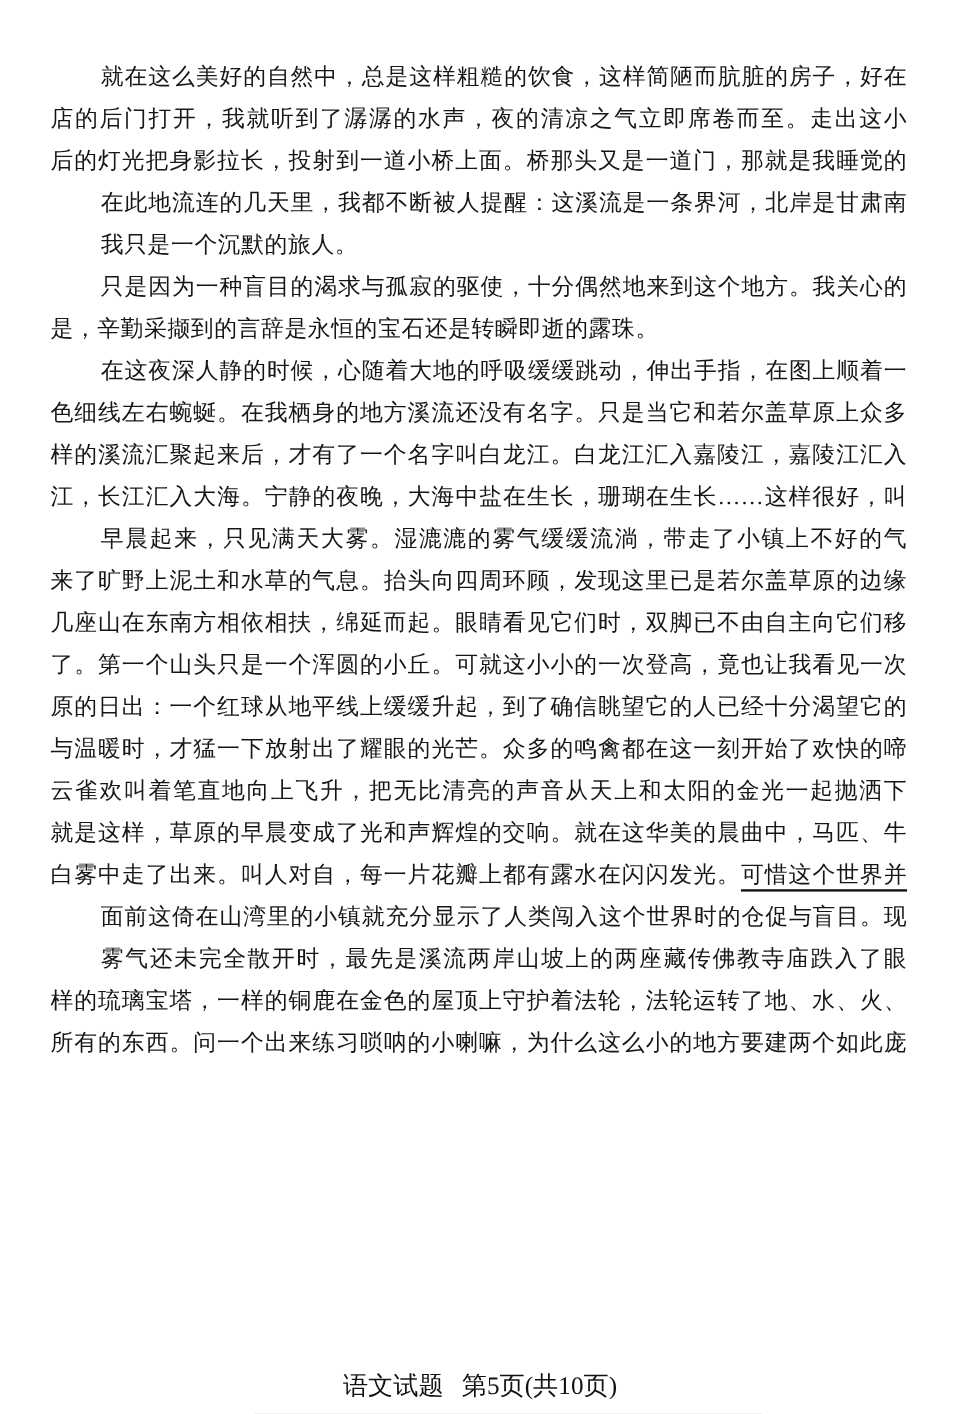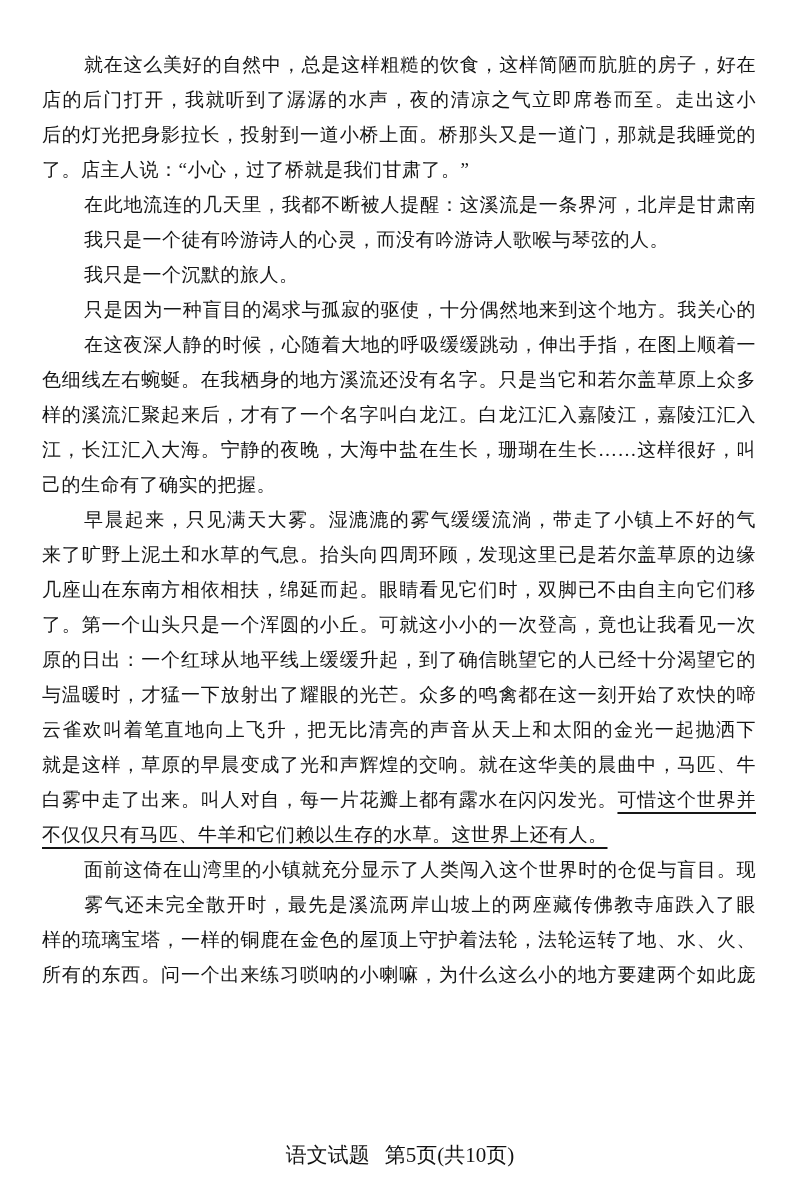--- a/index.html
+++ b/index.html
@@ -52,52 +52,47 @@
 </style>
 </head>
 <body>
 
 <div class="page">
   <div class="essay">
       <div class="paragraph">
         <div class="line indent fill"><span>就在这么美好的自然中，总是这样粗糙的饮食，这样简陋而肮脏的房子，好在小饭</span></div>
         <div class="line fill"><span>店的后门打开，我就听到了潺潺的水声，夜的清凉之气立即席卷而至。走出这小门，背</span></div>
         <div class="line fill"><span>后的灯光把身影拉长，投射到一道小桥上面。桥那头又是一道门，那就是我睡觉的地方</span></div>
-        <div class="line"><span>了。店主人说：“小心，过了桥就是我们甘肃了。”</span></div>
       </div>
       <div class="paragraph">
         <div class="line indent fill"><span>在此地流连的几天里，我都不断被人提醒：这溪流是一条界河，北岸是甘肃南面是</span></div>
-      </div>
-      <div class="paragraph">
-        <div class="line indent"><span>我只是一个徒有吟游诗人的心灵，而没有吟游诗人歌喉与琴弦的人。</span></div>
       </div>
       <div class="paragraph">
         <div class="line indent"><span>我只是一个沉默的旅人。</span></div>
       </div>
       <div class="paragraph">
         <div class="line indent fill"><span>只是因为一种盲目的渴求与孤寂的驱使，十分偶然地来到这个地方。我关心的只</span></div>
+        <div class="line"><span>是，辛勤采撷到的言辞是永恒的宝石还是转瞬即逝的露珠。</span></div>
       </div>
       <div class="paragraph">
         <div class="line indent fill"><span>在这夜深人静的时候，心随着大地的呼吸缓缓跳动，伸出手指，在图上顺着一条蓝</span></div>
         <div class="line fill"><span>色细线左右蜿蜒。在我栖身的地方溪流还没有名字。只是当它和若尔盖草原上众多同</span></div>
         <div class="line fill"><span>样的溪流汇聚起来后，才有了一个名字叫白龙江。白龙江汇入嘉陵江，嘉陵江汇入长</span></div>
         <div class="line fill"><span>江，长江汇入大海。宁静的夜晚，大海中盐在生长，珊瑚在生长……这样很好，叫人对自</span></div>
-        <div class="line"><span>己的生命有了确实的把握。</span></div>
       </div>
       <div class="paragraph">
         <div class="line indent fill"><span>早晨起来，只见满天大雾。湿漉漉的雾气缓缓流淌，带走了小镇上不好的气息，带</span></div>
         <div class="line fill"><span>来了旷野上泥土和水草的气息。抬头向四周环顾，发现这里已是若尔盖草原的边缘了。</span></div>
         <div class="line fill"><span>几座山在东南方相依相扶，绵延而起。眼睛看见它们时，双脚已不由自主向它们移动</span></div>
         <div class="line fill"><span>了。第一个山头只是一个浑圆的小丘。可就这小小的一次登高，竟也让我看见一次草</span></div>
         <div class="line fill"><span>原的日出：一个红球从地平线上缓缓升起，到了确信眺望它的人已经十分渴望它的光明</span></div>
         <div class="line fill"><span>与温暖时，才猛一下放射出了耀眼的光芒。众多的鸣禽都在这一刻开始了欢快的啼叫。</span></div>
         <div class="line fill"><span>云雀欢叫着笔直地向上飞升，把无比清亮的声音从天上和太阳的金光一起抛洒下来。</span></div>
         <div class="line fill"><span>就是这样，草原的早晨变成了光和声辉煌的交响。就在这华美的晨曲中，马匹、牛群从</span></div>
         <div class="line fill"><span>白雾中走了出来。叫人对自，每一片花瓣上都有露水在闪闪发光。</span><span class="u">可惜这个世界并</span></div>
-        <div class="line"><span class="u">不仅仅只有马匹、牛羊和它们赖以生存的水草。这世界上还有人。</span></div>
       </div>
       <div class="paragraph">
         <div class="line indent fill"><span>面前这倚在山湾里的小镇就充分显示了人类闯入这个世界时的仓促与盲目。现在</span></div>
       </div>
       <div class="paragraph">
         <div class="line indent fill"><span>雾气还未完全散开时，最先是溪流两岸山坡上的两座藏传佛教寺庙跌入了眼帘，一</span></div>
         <div class="line fill"><span>样的琉璃宝塔，一样的铜鹿在金色的屋顶上守护着法轮，法轮运转了地、水、火、风等等</span></div>
         <div class="line fill"><span>所有的东西。问一个出来练习唢呐的小喇嘛，为什么这么小的地方要建两个如此庞大</span></div>
       </div>
     </div>

